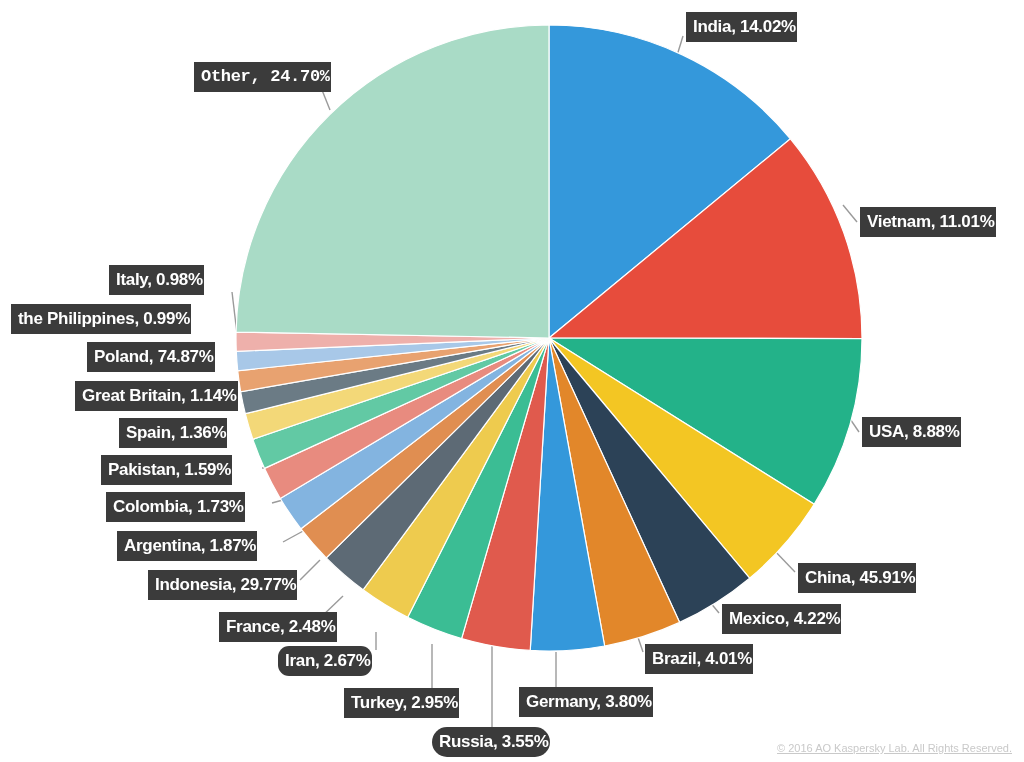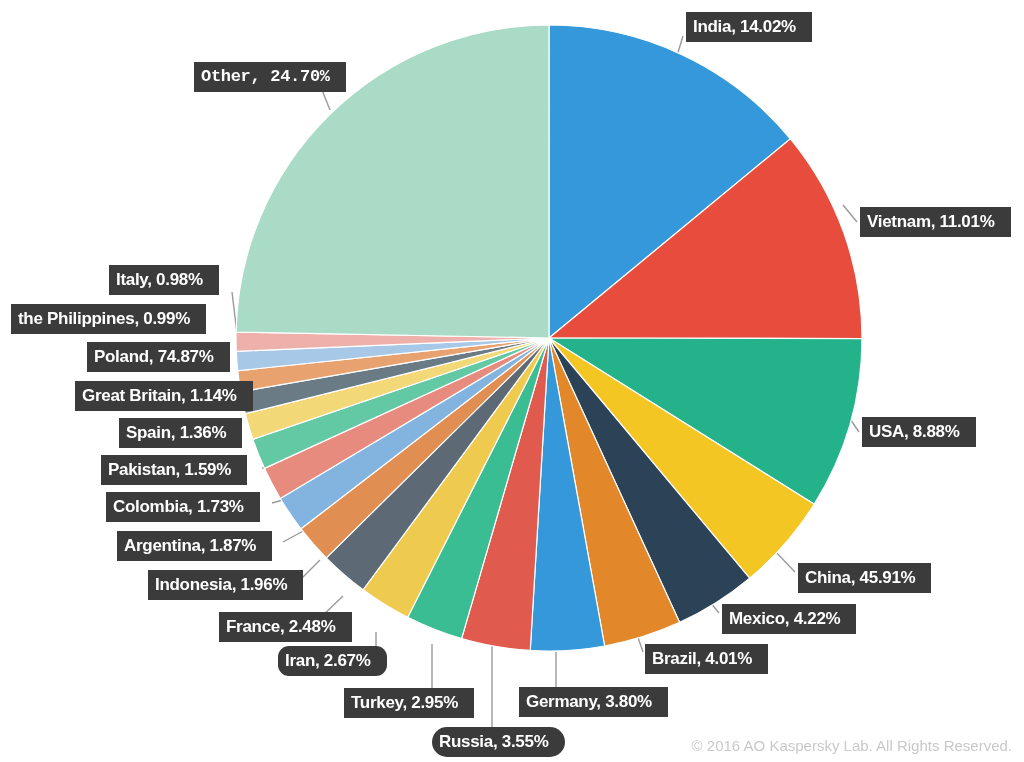--- a/index.html
+++ b/index.html
@@ -26,35 +26,36 @@
     height: 762px;
   }
   .callout {
     position: absolute;
     background: #3b3b3b;
     color: #ffffff;
     font-family: "Liberation Sans", sans-serif;
     font-weight: bold;
     font-size: 17px;
     line-height: 1;
-    padding: 6px 16px 7px 7px;
+    padding: 6px 1px 7px 7px;
     white-space: nowrap;
     letter-spacing: -0.3px;
     box-sizing: border-box;
   }
   .callout.anchor-left  { transform: translate(0, -50%); }
   #footer-credit {
     position: absolute;
     right: 12px;
     bottom: 8px;
     color: #c9c9c9;
     font-family: "Liberation Sans", sans-serif;
-    font-size: 15px;
+    font-size: 11px;
     font-weight: normal;
     white-space: nowrap;
+    text-decoration: underline;
   }
 </style>
 </head>
 <body>
 
 <div id="chart-root">
 
   <svg id="pie-svg" viewBox="0 0 1024 762" preserveAspectRatio="none" aria-hidden="true">
     <g id="leader-lines">
         <path d="M 668 85 L 683 36" stroke="#9a9a9a" stroke-width="1.4" fill="none"></path>
@@ -109,21 +110,21 @@
       <div class="callout anchor-left" style="left: 860px; top: 222px;">Vietnam, 11.01%</div>
       <div class="callout anchor-left" style="left: 862px; top: 432px;">USA, 8.88%</div>
       <div class="callout anchor-left" style="left: 798px; top: 578px;">China, 45.91%</div>
       <div class="callout anchor-left" style="left: 722px; top: 619px;">Mexico, 4.22%</div>
       <div class="callout anchor-left" style="left: 645px; top: 659px;">Brazil, 4.01%</div>
       <div class="callout anchor-left" style="left: 519px; top: 702px;">Germany, 3.80%</div>
       <div class="callout anchor-left" style="left: 432px; top: 742px; border-radius: 15px;">Russia, 3.55%</div>
       <div class="callout anchor-left" style="left: 344px; top: 703px;">Turkey, 2.95%</div>
       <div class="callout anchor-left" style="left: 278px; top: 661px; border-radius: 11px;">Iran, 2.67%</div>
       <div class="callout anchor-left" style="left: 219px; top: 627px;">France, 2.48%</div>
-      <div class="callout anchor-left" style="left: 148px; top: 585px;">Indonesia, 1.96%</div>
+      <div class="callout anchor-left" style="left: 148px; top: 585px;">Indonesia, 29.77%</div>
       <div class="callout anchor-left" style="left: 117px; top: 546px;">Argentina, 1.87%</div>
       <div class="callout anchor-left" style="left: 106px; top: 507px;">Colombia, 1.73%</div>
       <div class="callout anchor-left" style="left: 101px; top: 470px;">Pakistan, 1.59%</div>
       <div class="callout anchor-left" style="left: 119px; top: 433px;">Spain, 1.36%</div>
       <div class="callout anchor-left" style="left: 41px; top: 396px; margin-left: 34px;">Great Britain, 1.14%</div>
       <div class="callout anchor-left" style="left: 87px; top: 357px;">Poland, 74.87%</div>
       <div class="callout anchor-left" style="left: 11px; top: 319px;">the Philippines, 0.99%</div>
       <div class="callout anchor-left" style="left: 109px; top: 280px;">Italy, 0.98%</div>
       <div class="callout anchor-left" style="left: 194px; top: 77px; font-family: Liberation Mono, monospace;">Other, 24.70%</div>
     </div>

